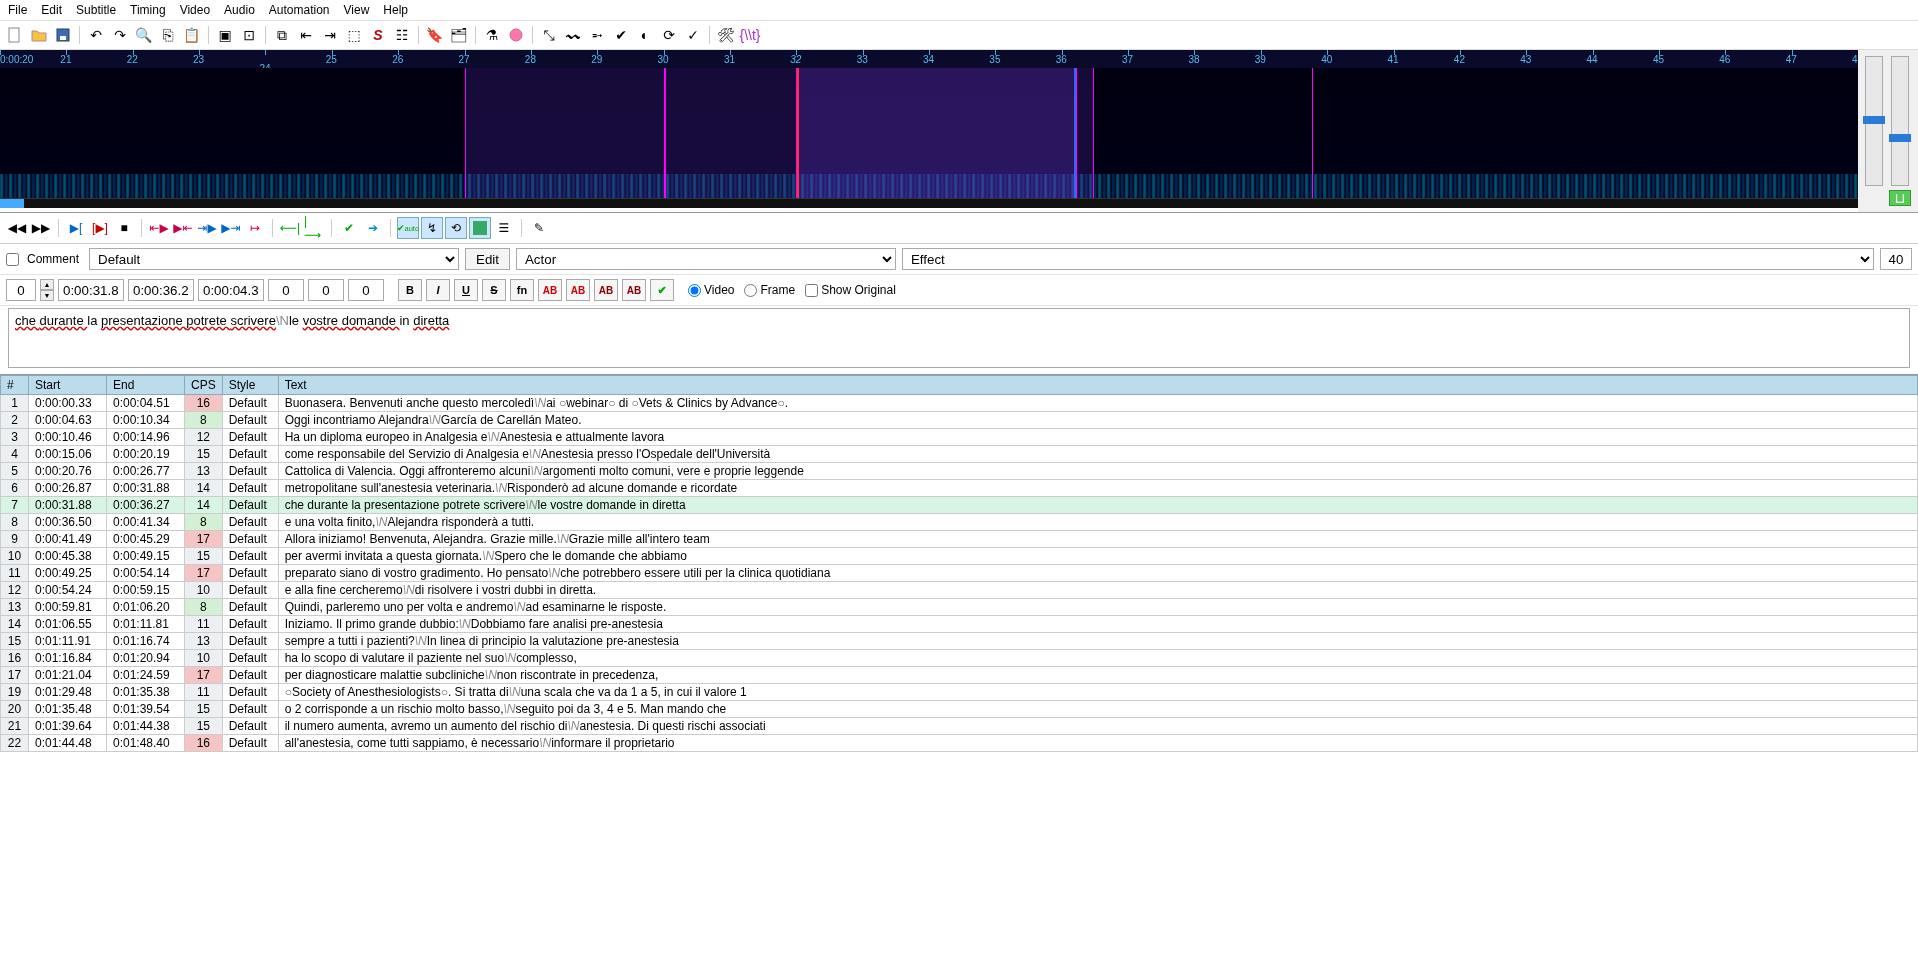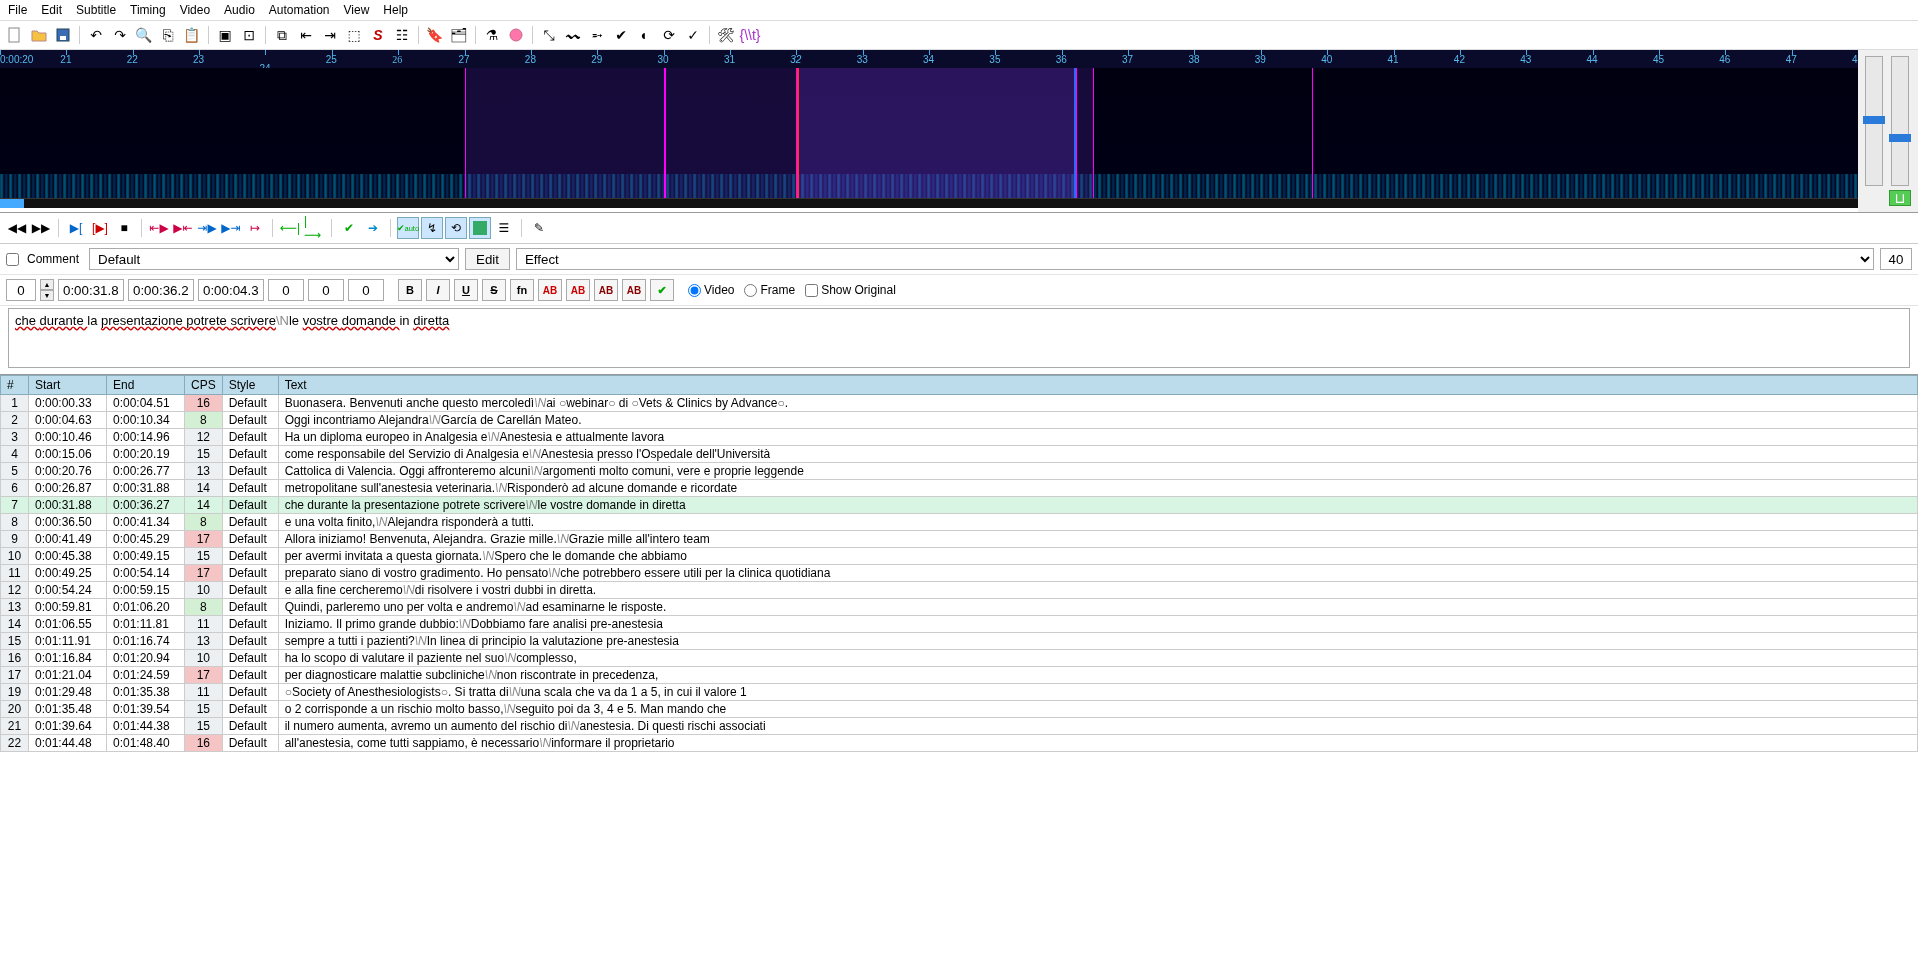--- a/index.html
+++ b/index.html
@@ -145,21 +145,21 @@
         <div class="ticklabel" style="left: calc(3.57143% - 6px);">21</div>
         <div class="tick" style="left: 7.14286%;"></div>
         <div class="ticklabel" style="left: calc(7.14286% - 6px);">22</div>
         <div class="tick" style="left: 10.7143%;"></div>
         <div class="ticklabel" style="left: calc(10.7143% - 6px);">23</div>
         <div class="tick" style="left: 14.2857%;"></div>
         <div class="ticklabel" style="left: calc(14.2857% - 6px); margin-top: 9px;">24</div>
         <div class="tick" style="left: 17.8571%;"></div>
         <div class="ticklabel" style="left: calc(17.8571% - 6px);">25</div>
         <div class="tick" style="left: 21.4286%;"></div>
-        <div class="ticklabel" style="left: calc(21.4286% - 6px); font-family: Liberation Serif, serif;">26</div>
+        <div class="ticklabel" style="left: calc(21.4286% - 6px);">26</div>
         <div class="tick" style="left: 25%;"></div>
         <div class="ticklabel" style="left: calc(25% - 6px);">27</div>
         <div class="tick" style="left: 28.5714%;"></div>
         <div class="ticklabel" style="left: calc(28.5714% - 6px);">28</div>
         <div class="tick" style="left: 32.1429%;"></div>
         <div class="ticklabel" style="left: calc(32.1429% - 6px);">29</div>
         <div class="tick" style="left: 35.7143%;"></div>
         <div class="ticklabel" style="left: calc(35.7143% - 6px);">30</div>
         <div class="tick" style="left: 39.2857%;"></div>
         <div class="ticklabel" style="left: calc(39.2857% - 6px);">31</div>
@@ -255,20 +255,21 @@
   <div class="tb-btn">☰</div>
   <div class="sep"></div>
   <div class="tb-btn">✎</div>
 </div>
 
 <div class="edit-row1">
   <input type="checkbox" style="">
   <label>Comment</label>
   <select style="flex:0 0 370px"><option>Default</option></select>
   <button class="btn">Edit</button>
+  <select style="flex:0 0 380px"><option>Actor</option></select>
   <select style="flex:1"><option>Effect</option></select>
   <input type="text" readonly="" style="width: 32px; text-align: center;" value="40">
 </div>
 
 <div class="edit-row2">
   <input type="text" style="width: 30px;" value="0">
   <div class="spin">
       <button>▲</button>
       <button>▼</button>
     </div>

